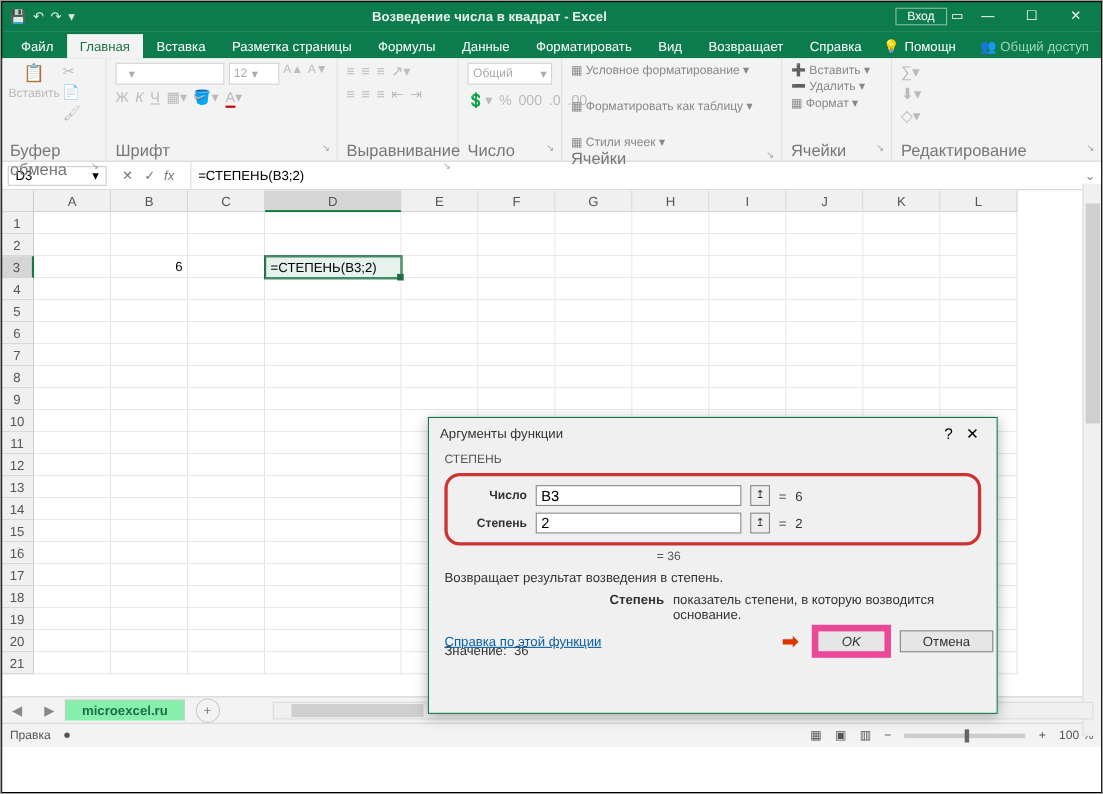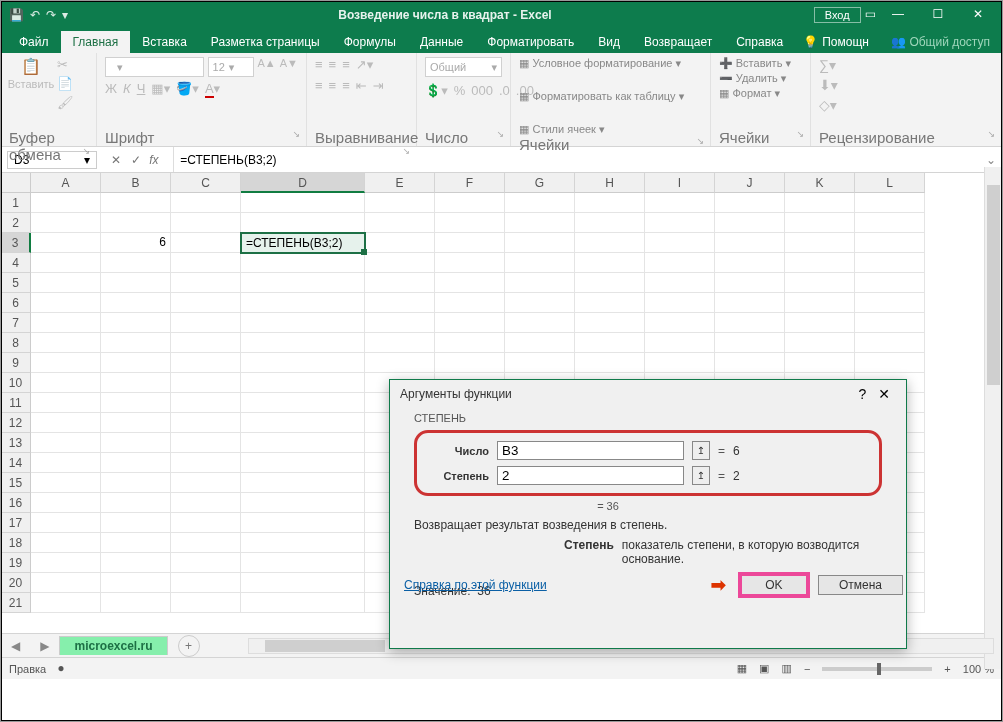--- a/index.html
+++ b/index.html
@@ -73,38 +73,38 @@
 .status { height:22px; background:#f3f3f3; border-top:1px solid #d4d4d4; display:flex; align-items:center; font-size:11px; color:#555; padding:0 8px; gap:12px;}
 .status .spacer{flex:1;}
 .zoom-slider { width:110px; height:4px; background:#ccc; position:relative;}
 .zoom-slider::after{content:'';position:absolute; left:50%; top:-4px; width:4px; height:12px; background:#666;}
 
 
 .dialog { position:absolute; left:388px; top:378px; width:518px; height:270px; background:#f0f0f0; border:1px solid #0f7a4a; box-shadow:0 3px 12px rgba(0,0,0,.3); font-size:12px; }
 .dialog .dtitle { padding:6px 10px; display:flex; align-items:center;justify-content:flex-end; }
 .dialog .dtitle span:first-child { flex:1; color:#333; }
 .dialog .dclose { font-size:14px; padding:0 6px; cursor:pointer; }
-.dbody { padding:4px 24px 10px; color:#333; position:relative;}
+.dbody { padding:4px 14px 10px; color:#333; position:relative;}
 .fn-name { font-size:11px; color:#555; margin-bottom:6px; }
 .arg-box { border:3px solid #c33; border-radius:14px; padding:8px 10px; display:flex; flex-direction:column; gap:6px; margin-bottom:4px;}
 .arg-row { display:flex; align-items:center; gap:8px; }
 .arg-label { width:62px; text-align:right; font-weight:700; font-size:11px;}
 .arg-input { flex:0 0 170px; border:1px solid #888; background:#fff; padding:1px 4px; height:19px; }
 .ref-btn { width:18px; height:19px; border:1px solid #888; background:#eee; text-align:center; line-height:17px; font-size:10px;}
 .eq { color:#555; }
 .result-line { text-align:center; padding-right:80px; color:#555; margin-bottom:6px; font-size:11px;}
 .desc { color:#333; margin:4px 0 6px; }
 .desc-param { display:flex; gap:8px; color:#333; margin-left:150px; }
 .desc-param b { font-weight:700;}
 .val-line { margin-top:18px; }
 .dlg-footer { position:absolute; bottom:10px; left:14px; right:3px; display:flex; align-items:center;}
 .dlg-link { color:#0a5fa5; text-decoration:underline; cursor:pointer;}
 .dlg-btns { margin-left:auto; display:flex; gap:8px; align-items:center;}
 .dlg-btn { border:1px solid #888; background:#e6e6e6; padding:2px 20px; min-width:72px; text-align:center; cursor:pointer;}
-.dlg-btn.primary { border:4px solid #ec4899; }
+.dlg-btn.primary { border:6px solid #ec4899;font-style:italic; }
 .arrow { color:#d30; font-size:18px; font-weight:900; margin-right:4px;}
 
 .outer-frame{position:absolute;inset:0;border:1px solid #000;pointer-events:none;}
 </style>
 </head>
 <body>
 
 <div class="titlebar">
   <div class="qat">
     <span>💾</span>
@@ -229,21 +229,21 @@
     <div class="rgroup-label">Ячейки</div>
   </div>
   <div class="rgroup" style="flex:1">
     <div class="rg-body" style="gap:8px">
       <div style="display:flex;flex-direction:column;gap:4px;font-size:14px">
           <span>∑▾</span>
           <span>⬇▾</span>
           <span>◇▾</span>
         </div>
     </div>
-    <div class="rgroup-label">Рецензирование</div>
+    <div class="rgroup-label">Редактирование</div>
   </div>
 </div>
 
 <div class="fxbar">
   <div class="namebox">
       <span>D3</span>
       <span>▾</span>
     </div>
   <div class="fx-btns">
     <span>✕</span>

